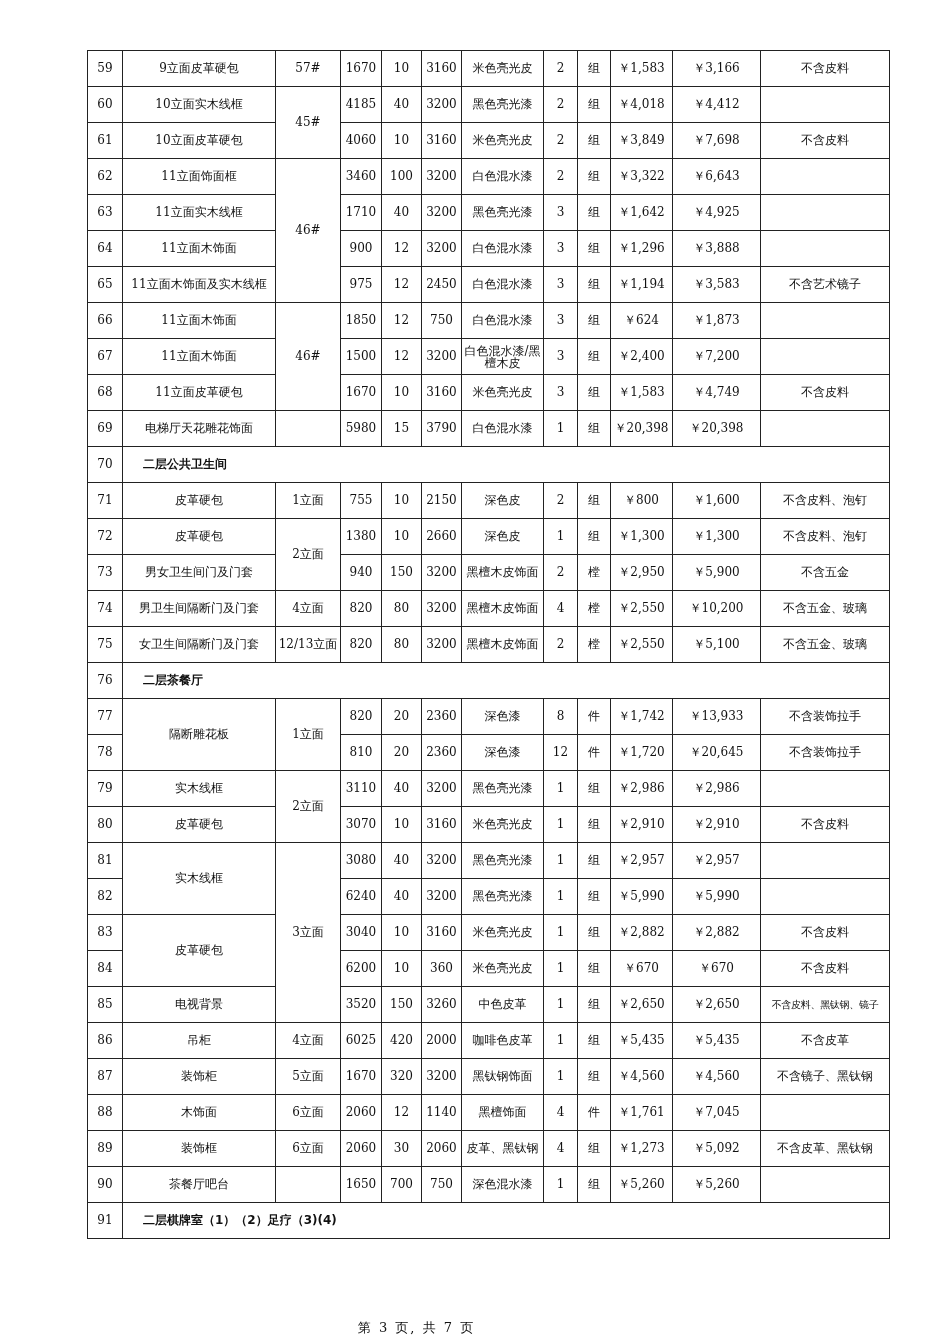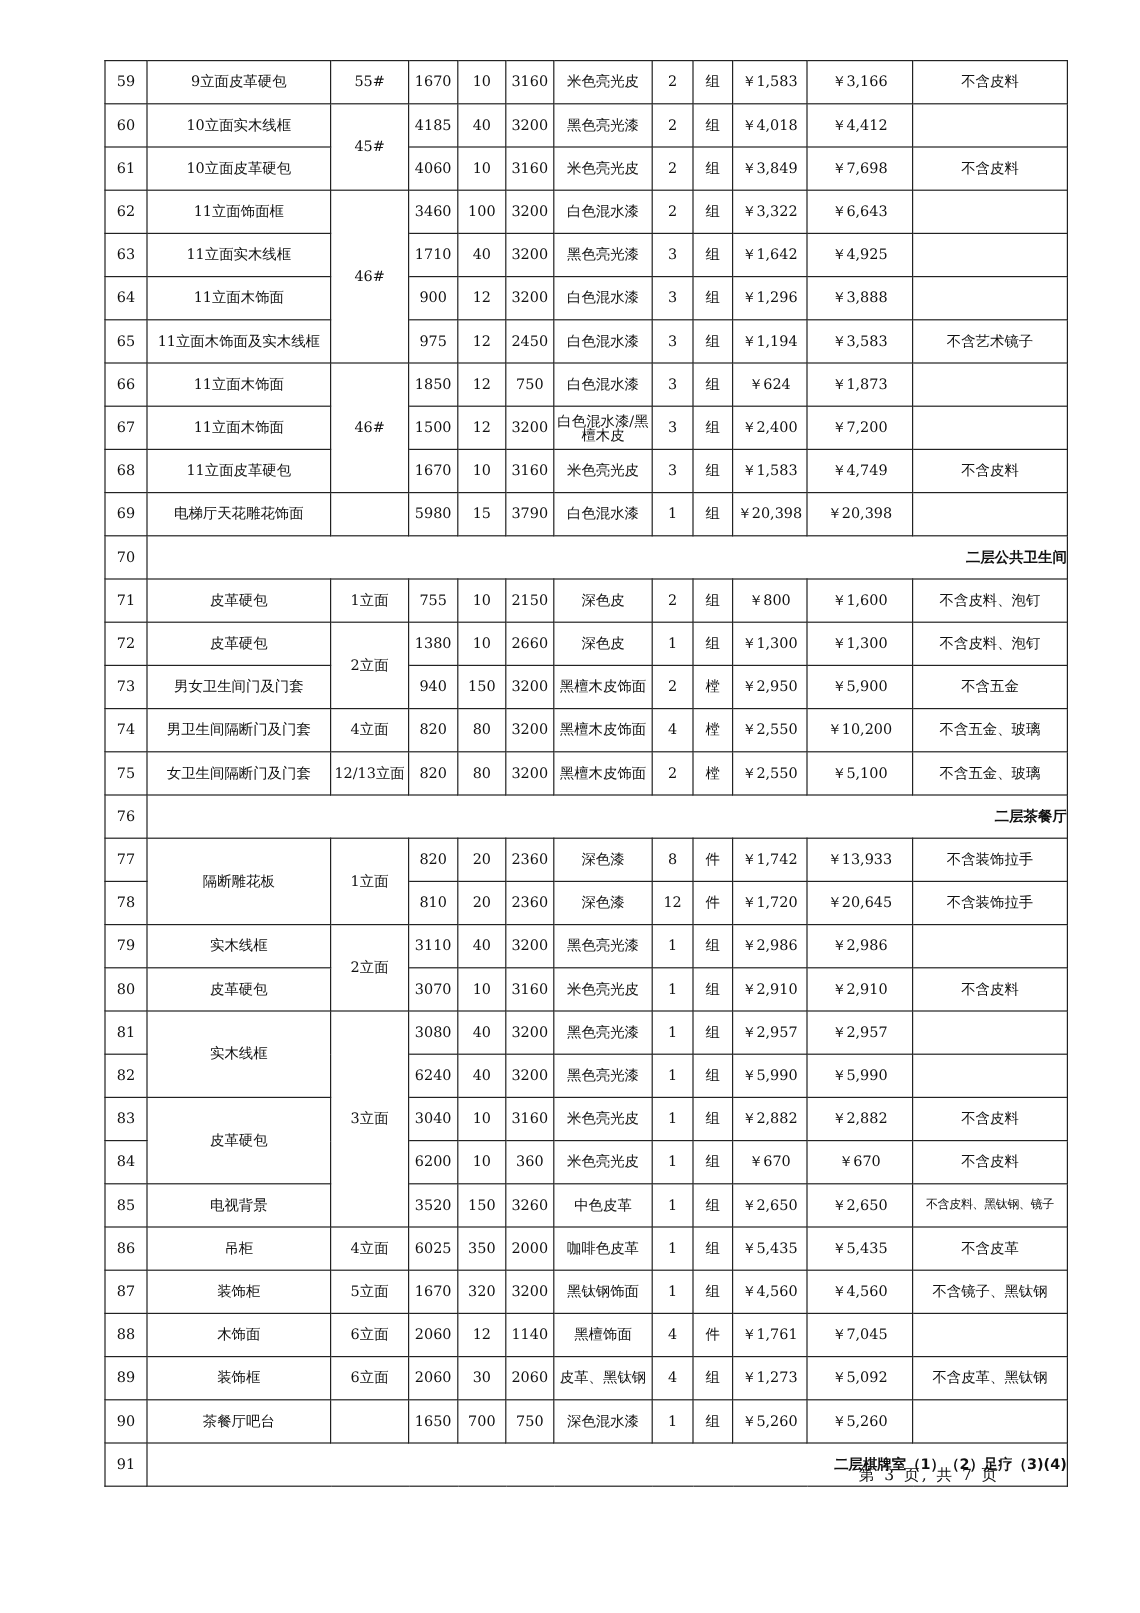--- a/index.html
+++ b/index.html
@@ -2,23 +2,23 @@
 <html><head>
 <meta charset="utf-8">
 <style>
   html, body { margin:0; padding:0; background:#ffffff; }
   body { width:950px; height:1344px; position:relative; font-family:"DejaVu Serif","Liberation Serif",serif; color:#111; }
   .page { position:absolute; left:87px; top:50px; width:802px; }
   table { border-collapse:collapse; table-layout:fixed; width:802px; }
   td { border:1px solid #222; height:35px; padding:0; text-align:center; vertical-align:middle; font-size:12px; line-height:13px; overflow:hidden; white-space:nowrap; }
   td.wrap { white-space:normal; line-height:12px;text-align:center; }
   td.small { font-size:10px; letter-spacing:-0.3px; }
-  td.section { text-align:right; padding-left:3px; font-weight:bold; font-family:"DejaVu Sans","Liberation Sans",sans-serif; font-size:12px; }
+  td.section { text-align:left; padding-left:20px; font-weight:bold; font-family:"DejaVu Sans","Liberation Sans",sans-serif; font-size:12px; }
   td.name { font-size:12px; }
-  .footer { position:absolute; top:1220px; left:0; width:833px; text-align:right; font-size:13px; letter-spacing:2px; }
+  .footer { position:absolute; top:1319px; left:0; width:833px; text-align:center; font-size:13px; letter-spacing:2px; }
 </style>
 </head>
 <body>
 
 <div class="page">
 <table>
   <colgroup>
     <col style="width:35px">
         <col style="width:153px">
         <col style="width:65px">
@@ -30,21 +30,21 @@
         <col style="width:33px">
         <col style="width:62px">
         <col style="width:88px">
         <col style="width:129px">
   </colgroup>
   <tbody>
 
     <tr>
       <td>59</td>
       <td class="name">9立面皮革硬包</td>
-      <td>55#</td>
+      <td>57#</td>
       <td>1670</td>
       <td>10</td>
       <td>3160</td>
       <td>米色亮光皮</td>
       <td>2</td>
       <td>组</td>
       <td>￥1,583</td>
       <td>￥3,166</td>
       <td>不含皮料</td>
     </tr>
@@ -401,21 +401,21 @@
       <td>￥2,650</td>
       <td>￥2,650</td>
       <td class="small">不含皮料、黑钛钢、镜子</td>
     </tr>
 
     <tr>
       <td>86</td>
       <td class="name">吊柜</td>
       <td>4立面</td>
       <td>6025</td>
-      <td>350</td>
+      <td>420</td>
       <td>2000</td>
       <td>咖啡色皮革</td>
       <td>1</td>
       <td>组</td>
       <td>￥5,435</td>
       <td>￥5,435</td>
       <td>不含皮革</td>
     </tr>
 
     <tr>

